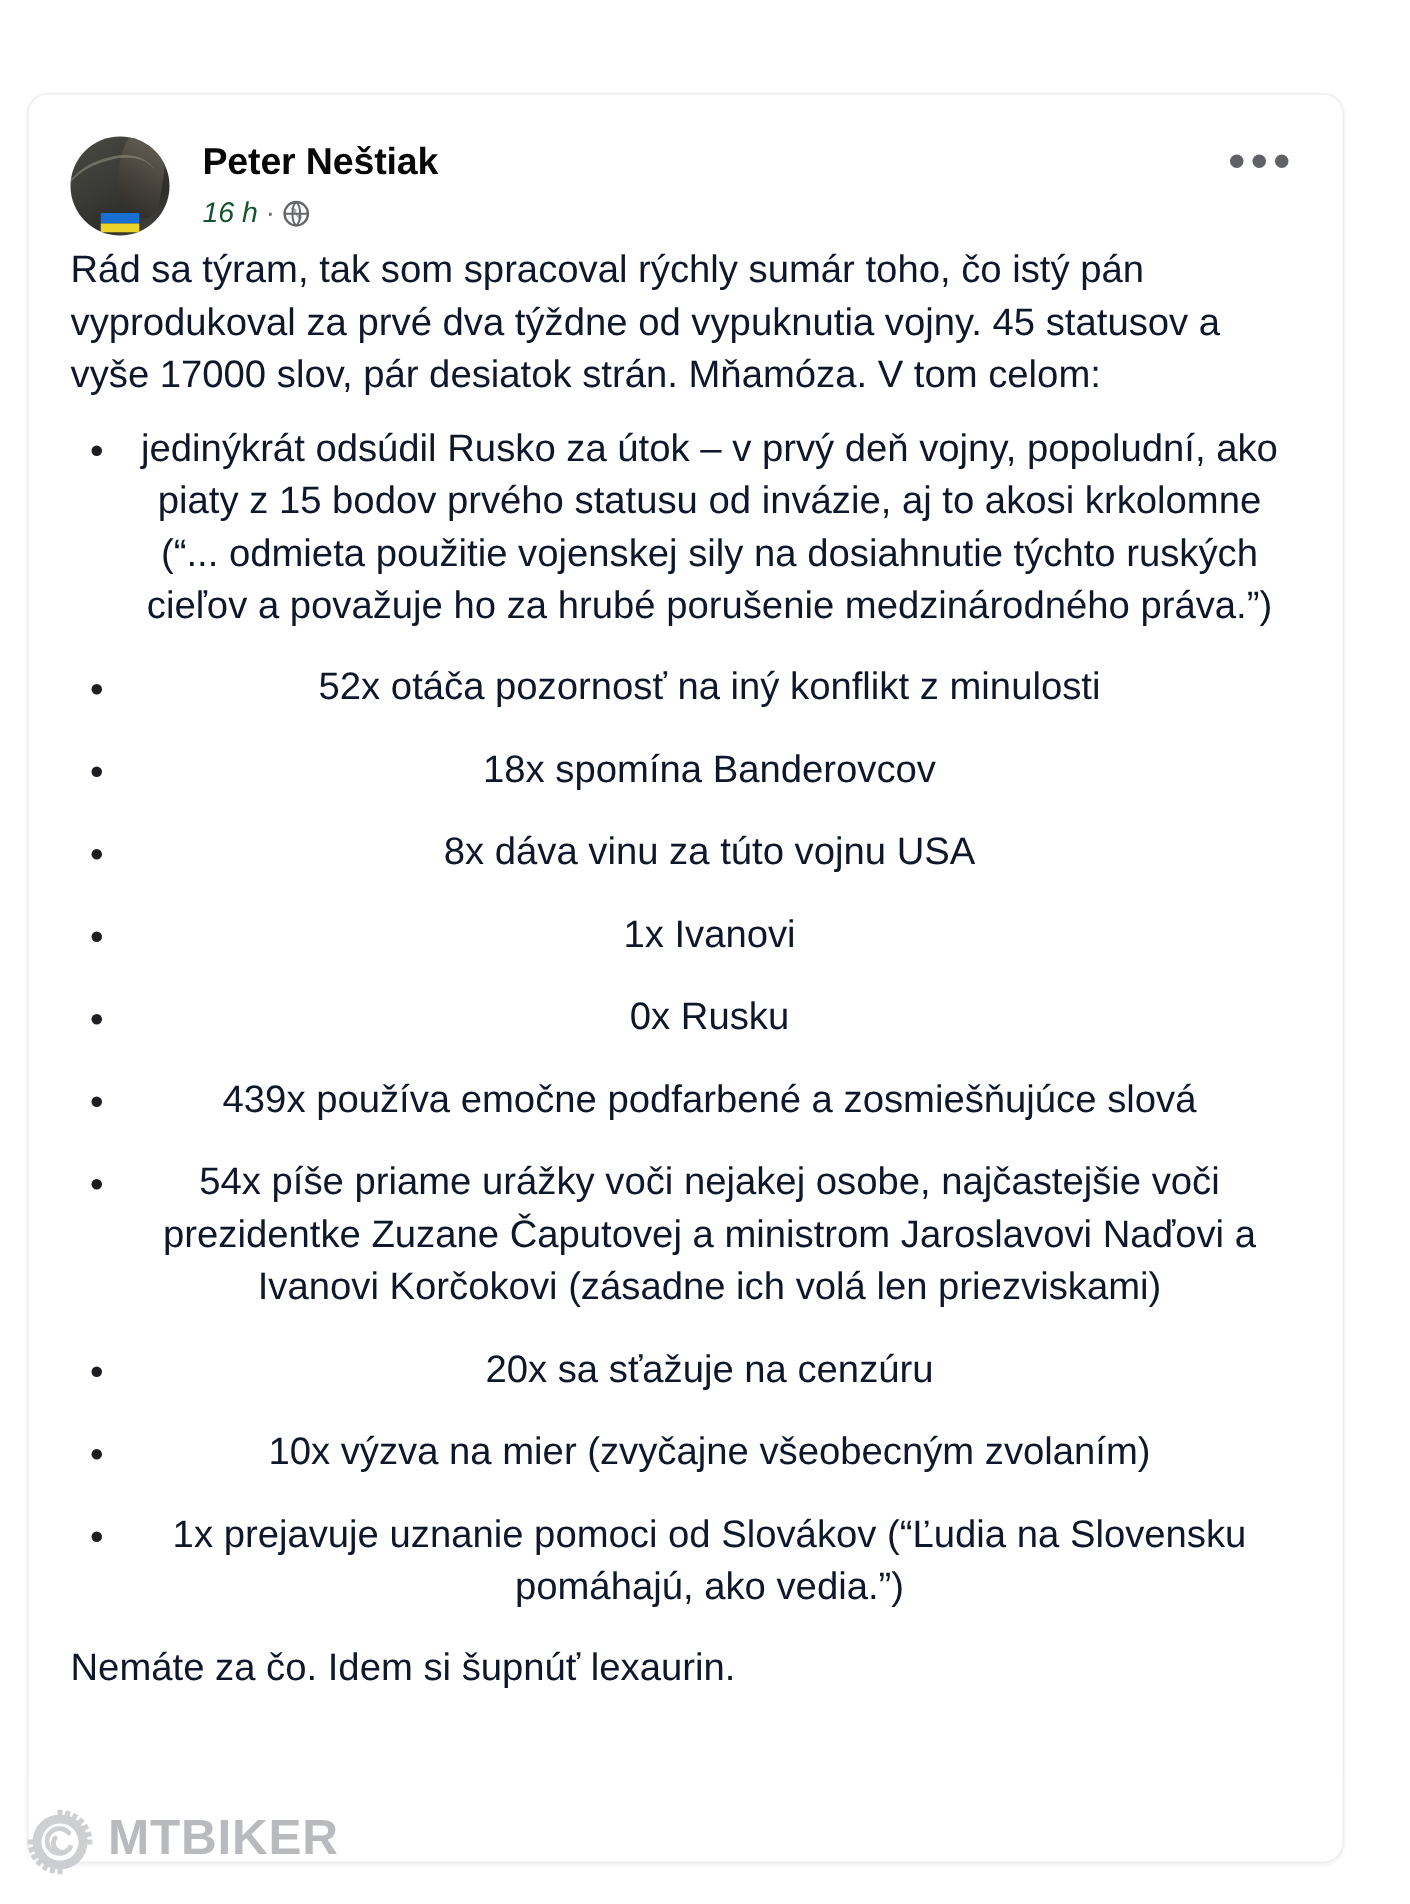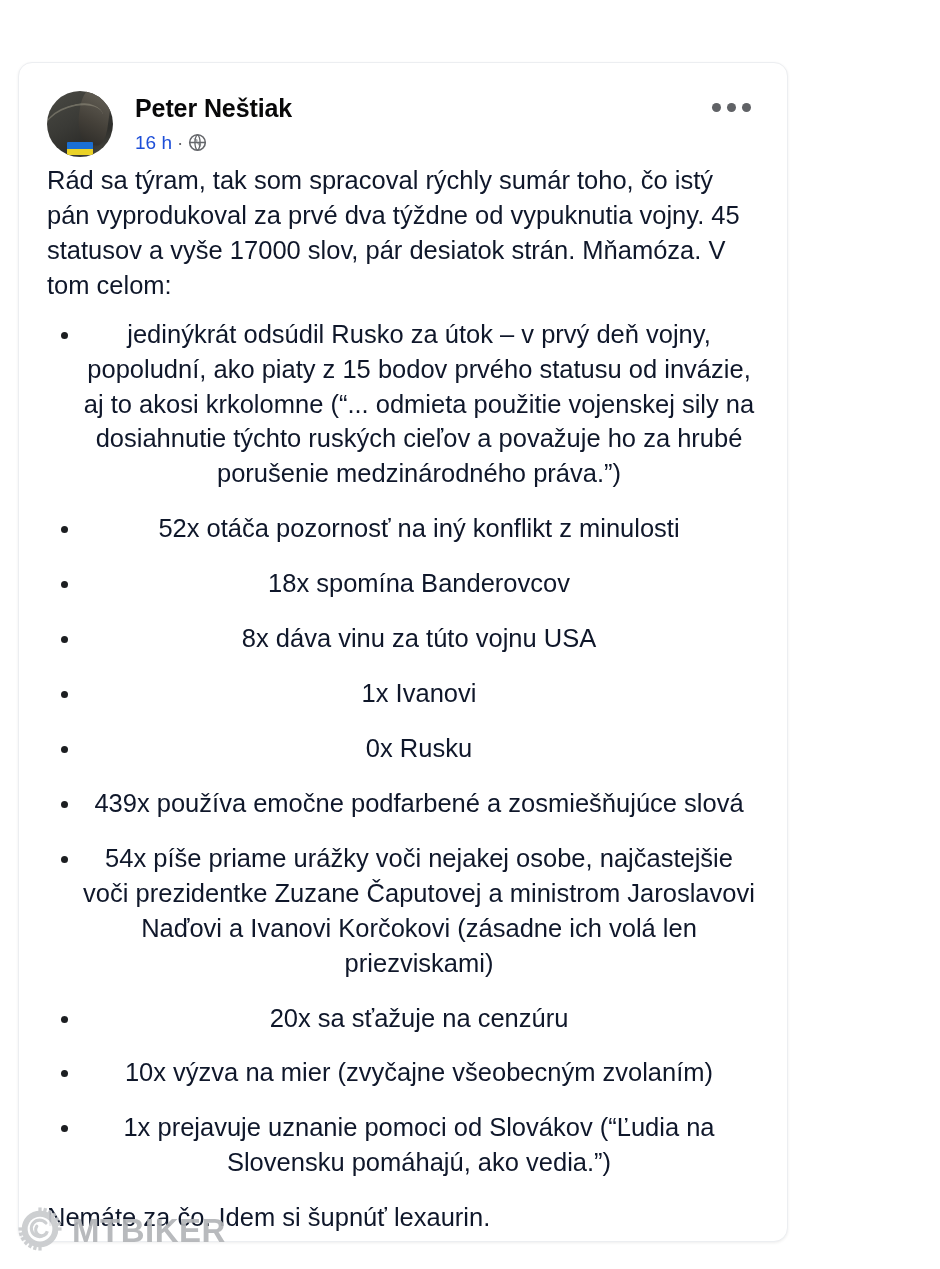--- a/index.html
+++ b/index.html
@@ -19,21 +19,21 @@
     position: absolute;
     inset: 0;
     background: #ffffff;
   }
 
   
   .post-card {
     position: absolute;
     left: 18px;
     top: 62px;
-    width: 770px;
+    width: 878px;
     height: 1180px;
     background: #ffffff;
     border-radius: 14px;
     border: 1px solid #eceef1;
     box-shadow: 0 1px 3px rgba(0,0,0,0.07);
     box-sizing: border-box;
     overflow: hidden;
   }
 
   
@@ -99,21 +99,21 @@
     line-height: 1.1;
     letter-spacing: -0.1px;
   }
   .meta-row {
     display: flex;
     align-items: center;
     margin-top: 9px;
     color: #65676b;
     font-size: 19px;
   }
-  .meta-time { color: #1d4ed8; }
+  .meta-time { color: #14532d; font-style: italic; }
   .meta-dot { margin: 0 5px; color: #65676b; }
   .globe-icon {
     display: inline-flex;
     width: 19px;
     height: 19px;
     align-items: center;
     justify-content: center;
   }
   .globe-icon svg { display: block; }
 
@@ -173,21 +173,21 @@
   .closing-para {
     margin: 6px 0 0 0;
   }
 
   
   .watermark {
     position: absolute;
     left: 18px;
     bottom: 14px;
     display: flex;
-    align-items: center;
+    align-items: flex-start;
     gap: 10px;
     opacity: 0.92;
   }
   .watermark .wm-logo { display: block; }
   .watermark .wm-text {
     font-size: 33px;
     font-weight: bold;
     color: #b3b5b8;
     letter-spacing: 0.5px;
     font-family: "Liberation Sans", sans-serif;

